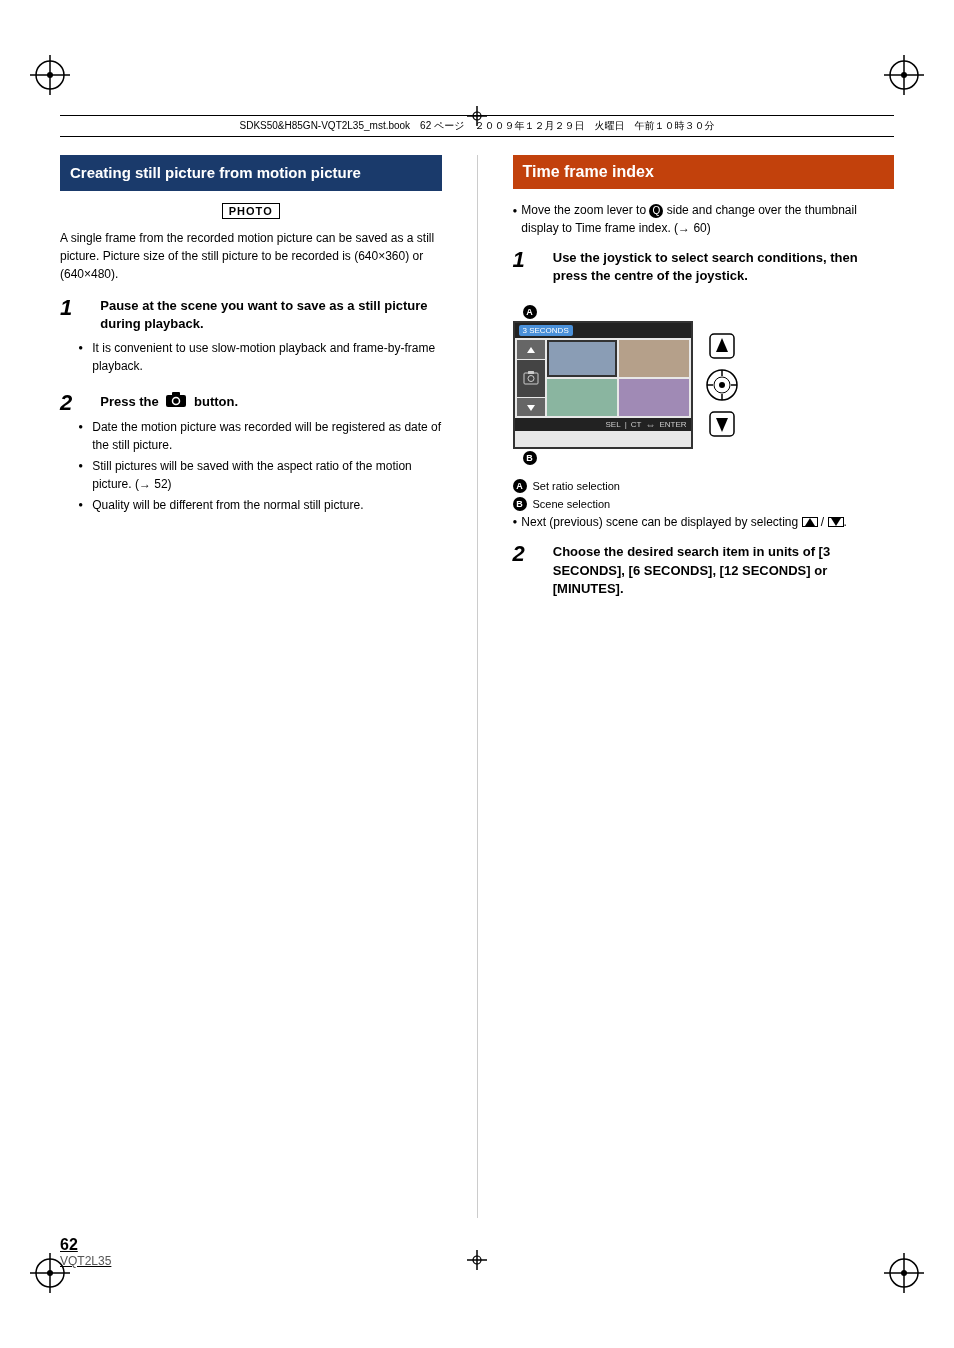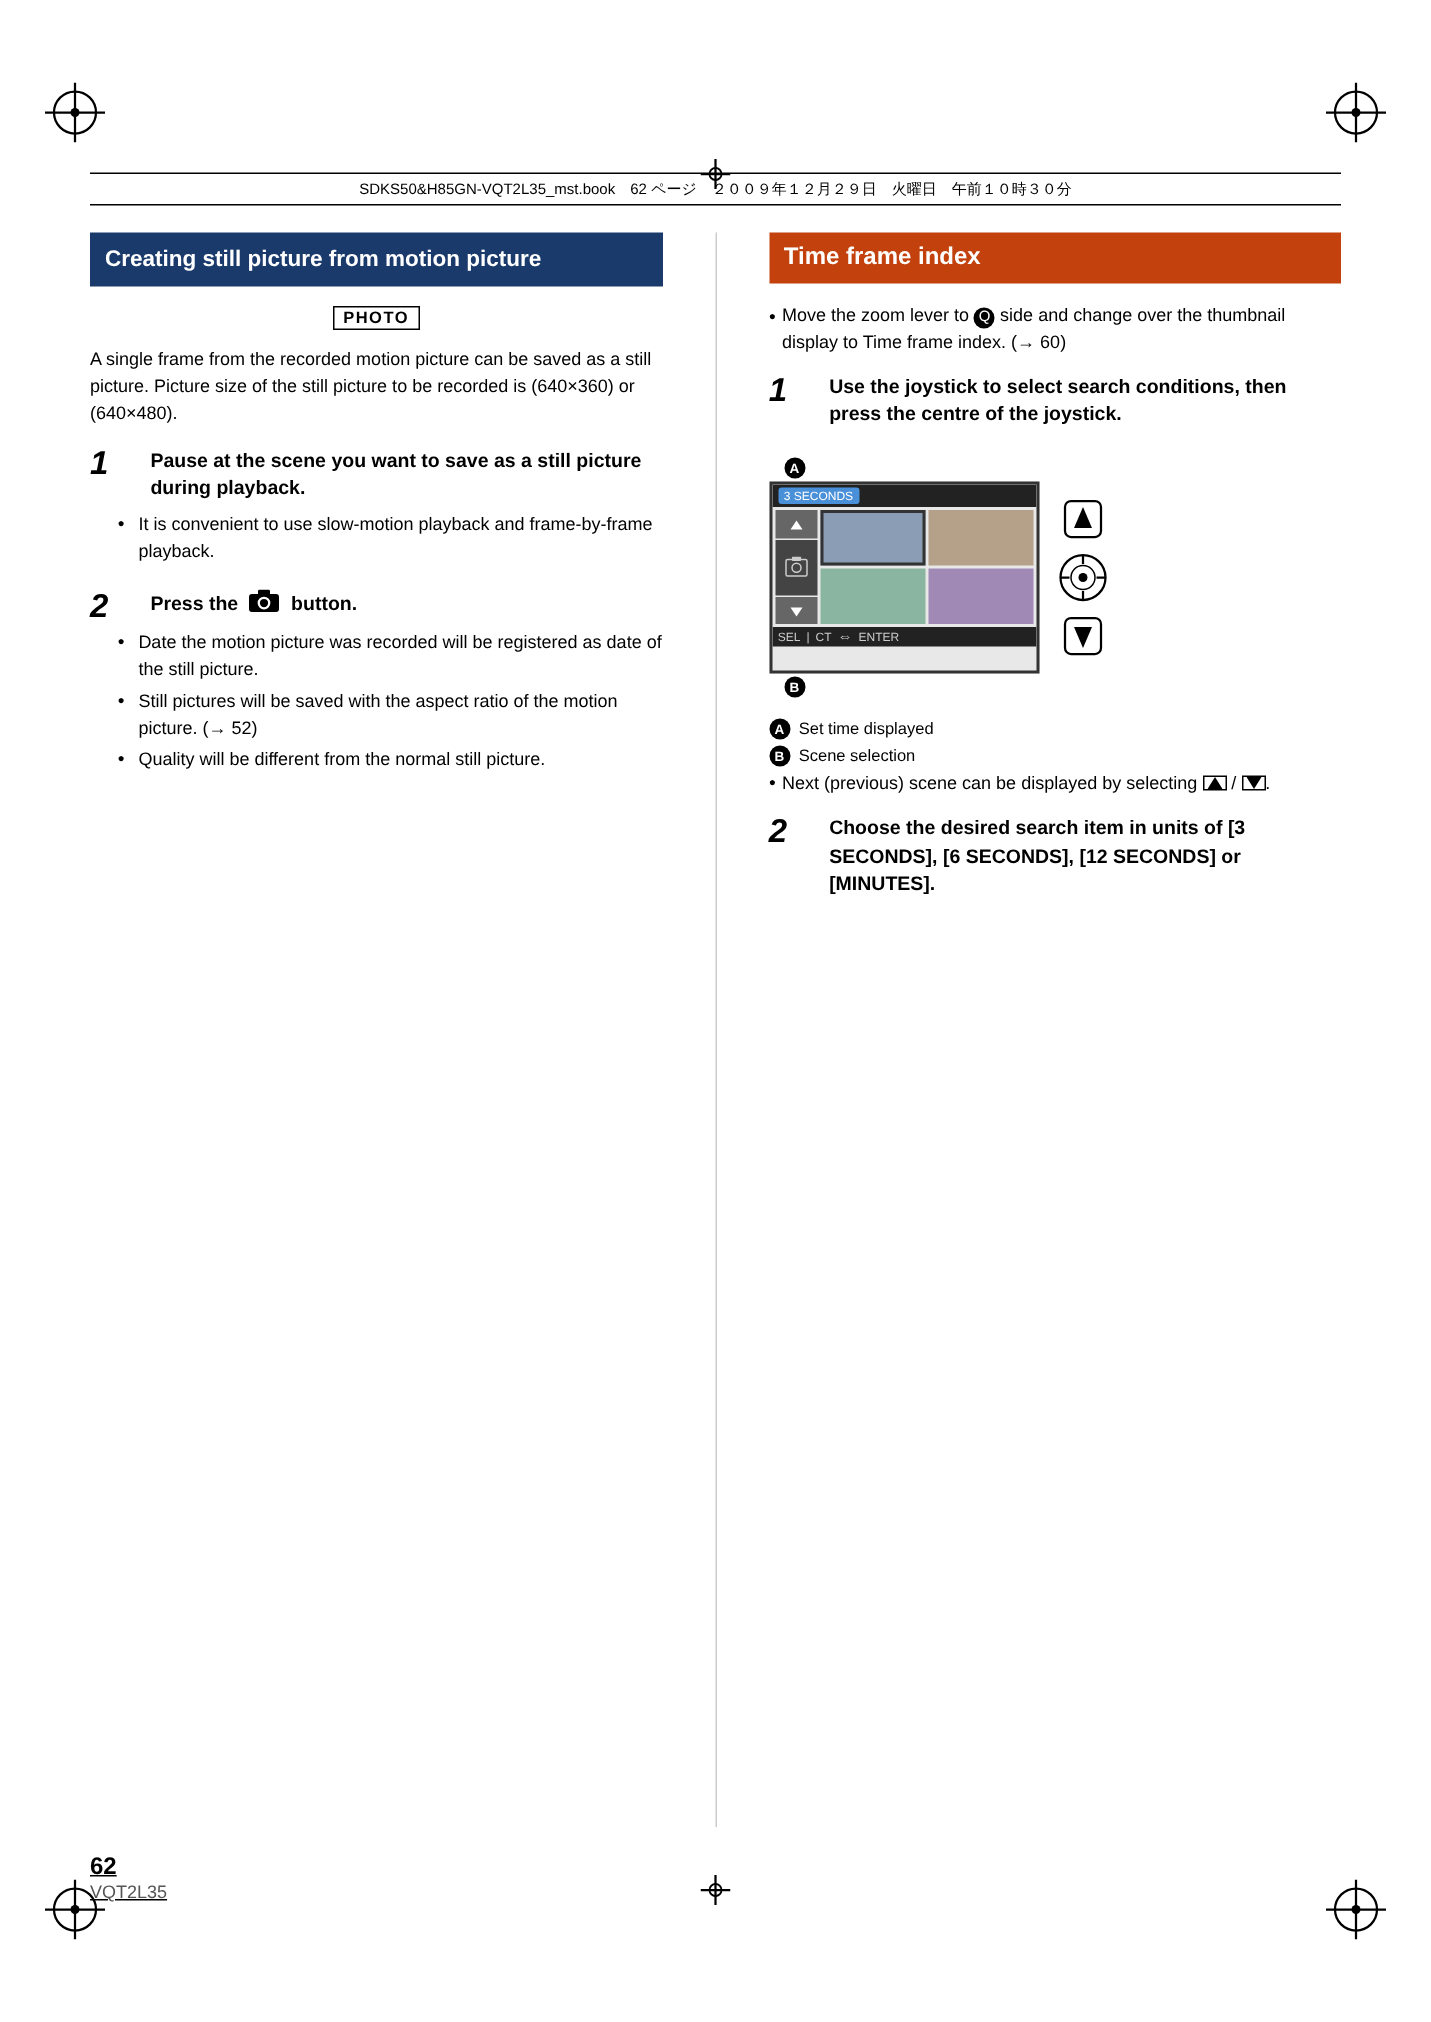--- a/index.html
+++ b/index.html
@@ -448,21 +448,21 @@
             </div>
 
             <div style="display:grid;grid-template-columns:1fr 1fr;grid-template-rows:1fr 1fr;gap:2px;flex:1;">
               <div style="background:#8a9db5;border:2px solid #333;"></div>
               <div style="background:#b5a08a;"></div>
               <div style="background:#8ab5a0;"></div>
               <div style="background:#a08ab5;"></div>
             </div>
           </div>
 
-          <div style="background:#222;color:#ccc;font-size:8px;padding:1px 4px;display:flex;gap:4px;align-items:center;">
+          <div style="background:#222;color:#ccc;font-size:8px;padding:1px 4px;display:flex;gap:4px;align-items:center;justify-content:flex-end;">
             <span>SEL</span>
             <span>|</span>
             <span>CT</span>
             <span style="font-size:10px;">⇔</span>
             <span>ENTER</span>
           </div>
 
         </div>
         <div style="display:flex;align-items:center;gap:4px;margin-top:2px;margin-left:10px;">
           <span class="marker-circle">B</span>
@@ -495,21 +495,21 @@
             <rect x="2" y="2" width="24" height="24" rx="4" fill="none" stroke="#000" stroke-width="1.5"></rect>
             <polygon points="14,22 20,8 8,8" fill="#000"></polygon>
           </svg>
         </div>
       </div>
     </div>
 
     <div style="margin-bottom:4px;">
       <div class="label-row">
         <span class="marker-circle">A</span>
-        <span>Set time displayed</span>
+        <span>Set ratio selection</span>
       </div>
       <div class="label-row">
         <span class="marker-circle">B</span>
         <span>Scene selection</span>
       </div>
     </div>
 
     <div style="display:flex;align-items:baseline;gap:4px;font-size:12px;margin-bottom:14px;">
       <span style="font-size:8px;flex-shrink:0;position:relative;top:-2px;">●</span>
       <span>

